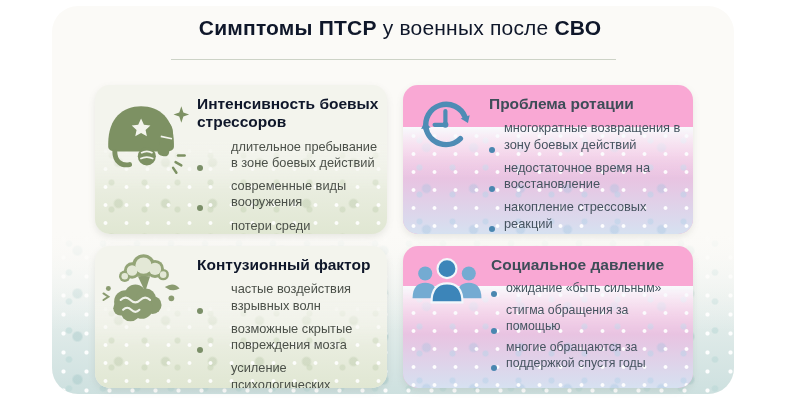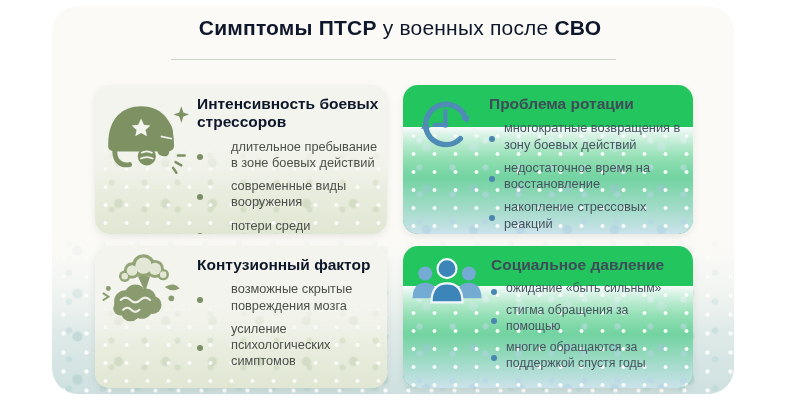--- a/index.html
+++ b/index.html
@@ -29,21 +29,21 @@
   .title-wrap .bold{font-weight:bold;}
   .title-rule{
     position:absolute;top:59px;left:171px;width:445px;height:1px;
     background:#cdd3c7;
   }
   .card{
     position:absolute;border-radius:15px;overflow:hidden;
     box-shadow:0 3px 7px rgba(110,118,108,0.14);
   }
   .card-green{background:#f3f4ed;}
-  .card-blue{background:#22c55e;}
+  .card-blue{background:#f9a8d4;}
   .card-texture{position:absolute;left:0;right:0;bottom:0;height:62%;}
   .card-green .card-texture{
     background-image:
       linear-gradient(180deg,#f3f4ed 0%,rgba(243,244,237,0) 52%),
       radial-gradient(circle, rgba(255,255,255,0.9) 1.4px, transparent 2.4px),
       radial-gradient(circle, rgba(198,211,182,0.5) 2.3px, transparent 3.8px),
       radial-gradient(circle, rgba(176,193,158,0.35) 3.6px, transparent 5.6px),
       linear-gradient(180deg, rgba(229,234,218,0) 0%, rgba(223,230,209,0.95) 100%);
     background-size:100% 100%, 21px 18px, 33px 27px, 47px 41px, 100% 100%;
   }
@@ -57,21 +57,21 @@
       linear-gradient(180deg, rgba(226,238,248,0) 0%, rgba(212,228,242,0.95) 100%);
     background-size:100% 100%, 21px 18px, 33px 27px, 47px 41px, 100% 100%;
   }
   .card-inner{position:relative;z-index:1;display:flex;height:100%;}
   .icon-col{flex:0 0 auto;display:flex;justify-content:center;align-items:flex-start;}
   .text-col{flex:1 1 auto;padding:10px 8px 4px 0;}
   .card-title{font-weight:bold;font-size:15.5px;line-height:1.18;margin:0 0 7px 0;}
   .card-green .card-title{color:#0f172a;}
   .card-blue .card-title{color:#3e4d58;}
   .bullets{margin:0;padding:0;list-style:none;}
-  .bullet-item{display:flex;align-items:center;font-size:12.8px;line-height:1.27;margin-bottom:7px;}
+  .bullet-item{display:flex;align-items:flex-end;font-size:12.8px;line-height:1.27;margin-bottom:7px;}
   .card-green .bullet-item{color:#4b5049;gap:19px;}
   .card-blue .bullet-item{color:#465460;}
   .dot{flex:0 0 auto;width:6px;height:6px;border-radius:50%;margin:5px 9px 0 0;}
   .card-green .dot{background:#7b8f68;}
   .card-blue .dot{background:#4a87b0;}
   .compact .bullet-item{font-size:12.3px;margin-bottom:6px;}
   
   #card-combat .icon-col{width:102px;padding-top:10px;}
   #card-rotation .icon-col{width:86px;padding-top:8px;}
   #card-concussion .icon-col{width:102px;padding-top:3px;}
@@ -216,20 +216,24 @@
           </g>
           <path d="M3 54 l6 4 -6 4" stroke="#8a9b70" stroke-width="2.5" fill="none" stroke-linecap="round"></path>
         </svg>
       </span>
     </div>
     <div class="text-col">
       <div class="card-title">Контузионный фактор</div>
       <ul class="bullets">
         <li class="bullet-item">
             <span class="dot"></span>
+            <span>частые воздействия взрывных волн</span>
+          </li>
+        <li class="bullet-item">
+            <span class="dot"></span>
             <span>возможные скрытые повреждения мозга</span>
           </li>
         <li class="bullet-item">
             <span class="dot"></span>
             <span>усиление психологических симптомов</span>
           </li>
       </ul>
     </div>
   </div>
 </div>

